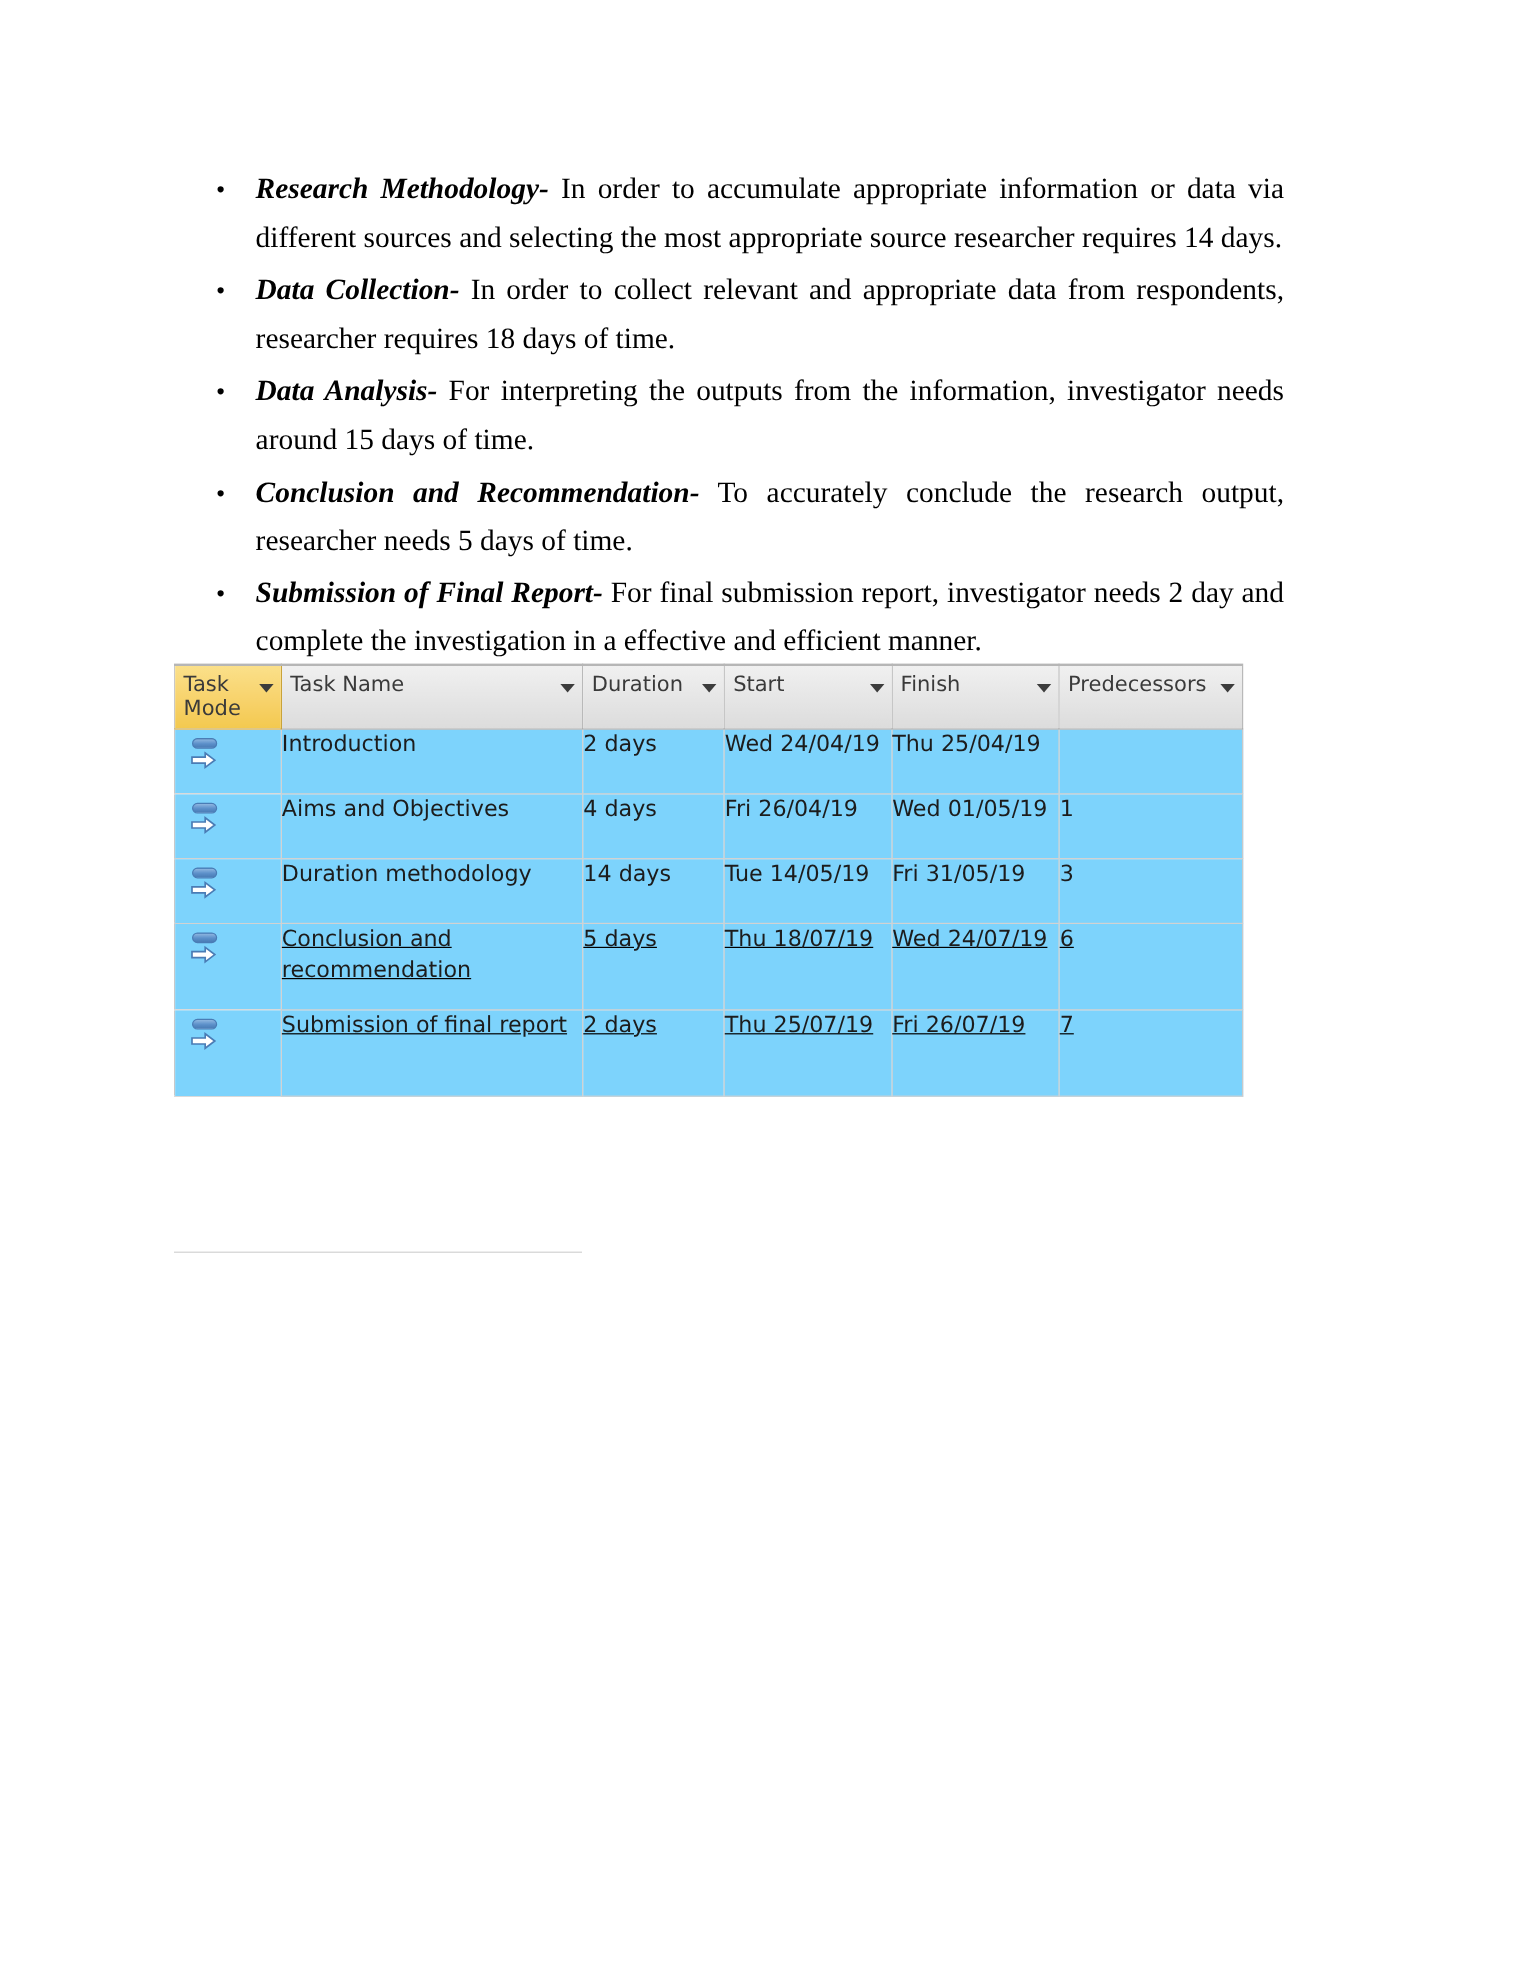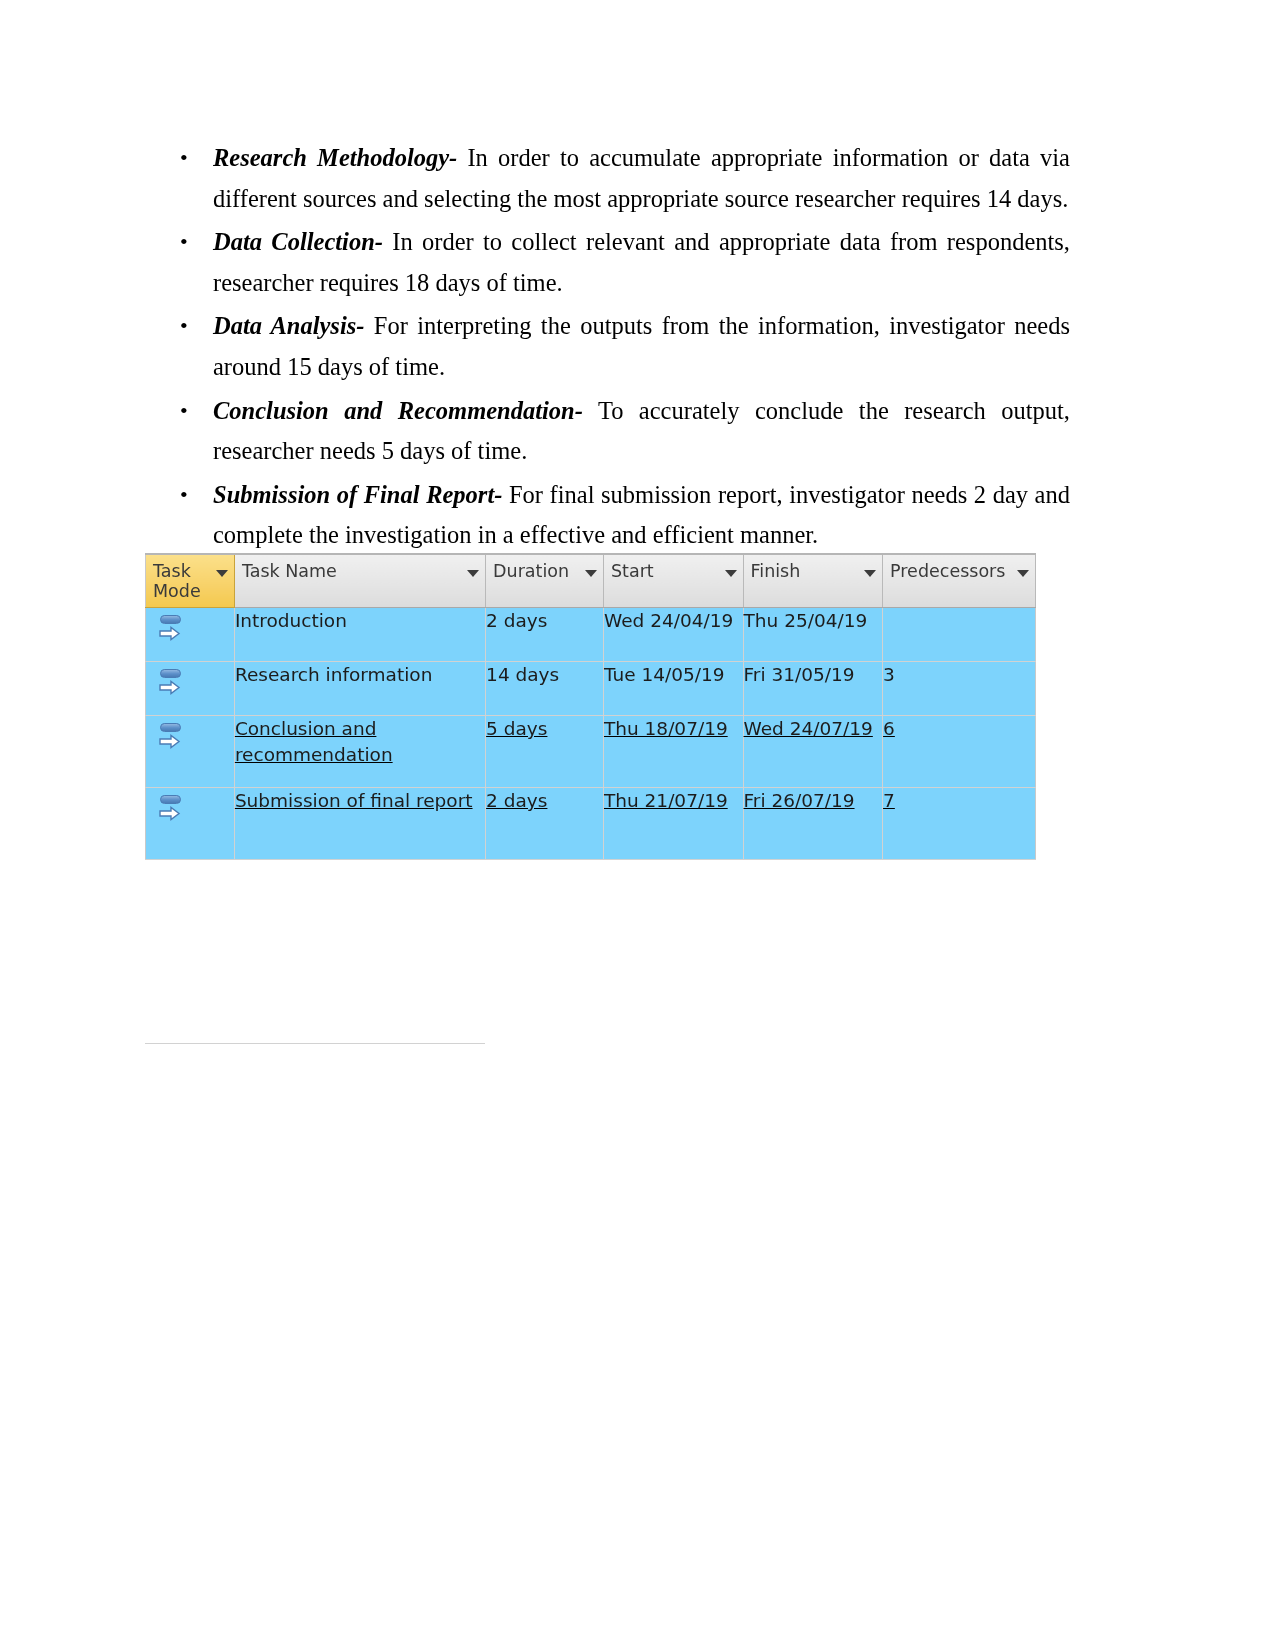--- a/index.html
+++ b/index.html
@@ -252,21 +252,36 @@
         </tr>
         <tr class="body-row row-h-std">
           <td class="col-taskmode-cell">
             <div class="taskmode-icon">
               <div class="tm-bar"></div>
               <svg width="22" height="16" viewBox="0 0 22 16" style="position: absolute; left: 1px; top: 12px;">
                 <path d="M1 5 H12 V1.5 L20 7.5 L12 13.5 V10 H1 Z" fill="#ffffff" stroke="#4A7CB5" stroke-width="1.4"></path>
               </svg>
             </div>
           </td>
-          <td class="cell-pad cell-taskname">Research information</td>
+          <td class="cell-pad cell-taskname">Aims and Objectives</td>
+          <td class="cell-pad">4 days</td>
+          <td class="cell-pad">Fri 26/04/19</td>
+          <td class="cell-pad">Wed 01/05/19</td>
+          <td class="cell-pad col-pred">1</td>
+        </tr>
+        <tr class="body-row row-h-std">
+          <td class="col-taskmode-cell">
+            <div class="taskmode-icon">
+              <div class="tm-bar"></div>
+              <svg width="22" height="16" viewBox="0 0 22 16" style="position: absolute; left: 1px; top: 12px;">
+                <path d="M1 5 H12 V1.5 L20 7.5 L12 13.5 V10 H1 Z" fill="#ffffff" stroke="#4A7CB5" stroke-width="1.4"></path>
+              </svg>
+            </div>
+          </td>
+          <td class="cell-pad cell-taskname">Duration methodology</td>
           <td class="cell-pad">14 days</td>
           <td class="cell-pad">Tue 14/05/19</td>
           <td class="cell-pad">Fri 31/05/19</td>
           <td class="cell-pad col-pred">3</td>
         </tr>
         <tr class="body-row row-h-two">
           <td class="col-taskmode-cell">
             <div class="taskmode-icon">
               <div class="tm-bar"></div>
               <svg width="22" height="16" viewBox="0 0 22 16" style="position: absolute; left: 1px; top: 12px;">
@@ -284,21 +299,21 @@
           <td class="col-taskmode-cell">
             <div class="taskmode-icon">
               <div class="tm-bar"></div>
               <svg width="22" height="16" viewBox="0 0 22 16" style="position: absolute; left: 1px; top: 12px;">
                 <path d="M1 5 H12 V1.5 L20 7.5 L12 13.5 V10 H1 Z" fill="#ffffff" stroke="#4A7CB5" stroke-width="1.4"></path>
               </svg>
             </div>
           </td>
           <td class="cell-pad cell-taskname">Submission of final report</td>
           <td class="cell-pad">2 days</td>
-          <td class="cell-pad">Thu 21/07/19</td>
+          <td class="cell-pad">Thu 25/07/19</td>
           <td class="cell-pad">Fri 26/07/19</td>
           <td class="cell-pad col-pred">7</td>
         </tr>
       </tbody>
   </table>
 
   <div class="tbl-bottom-edge"></div>
 
 </div>
 

